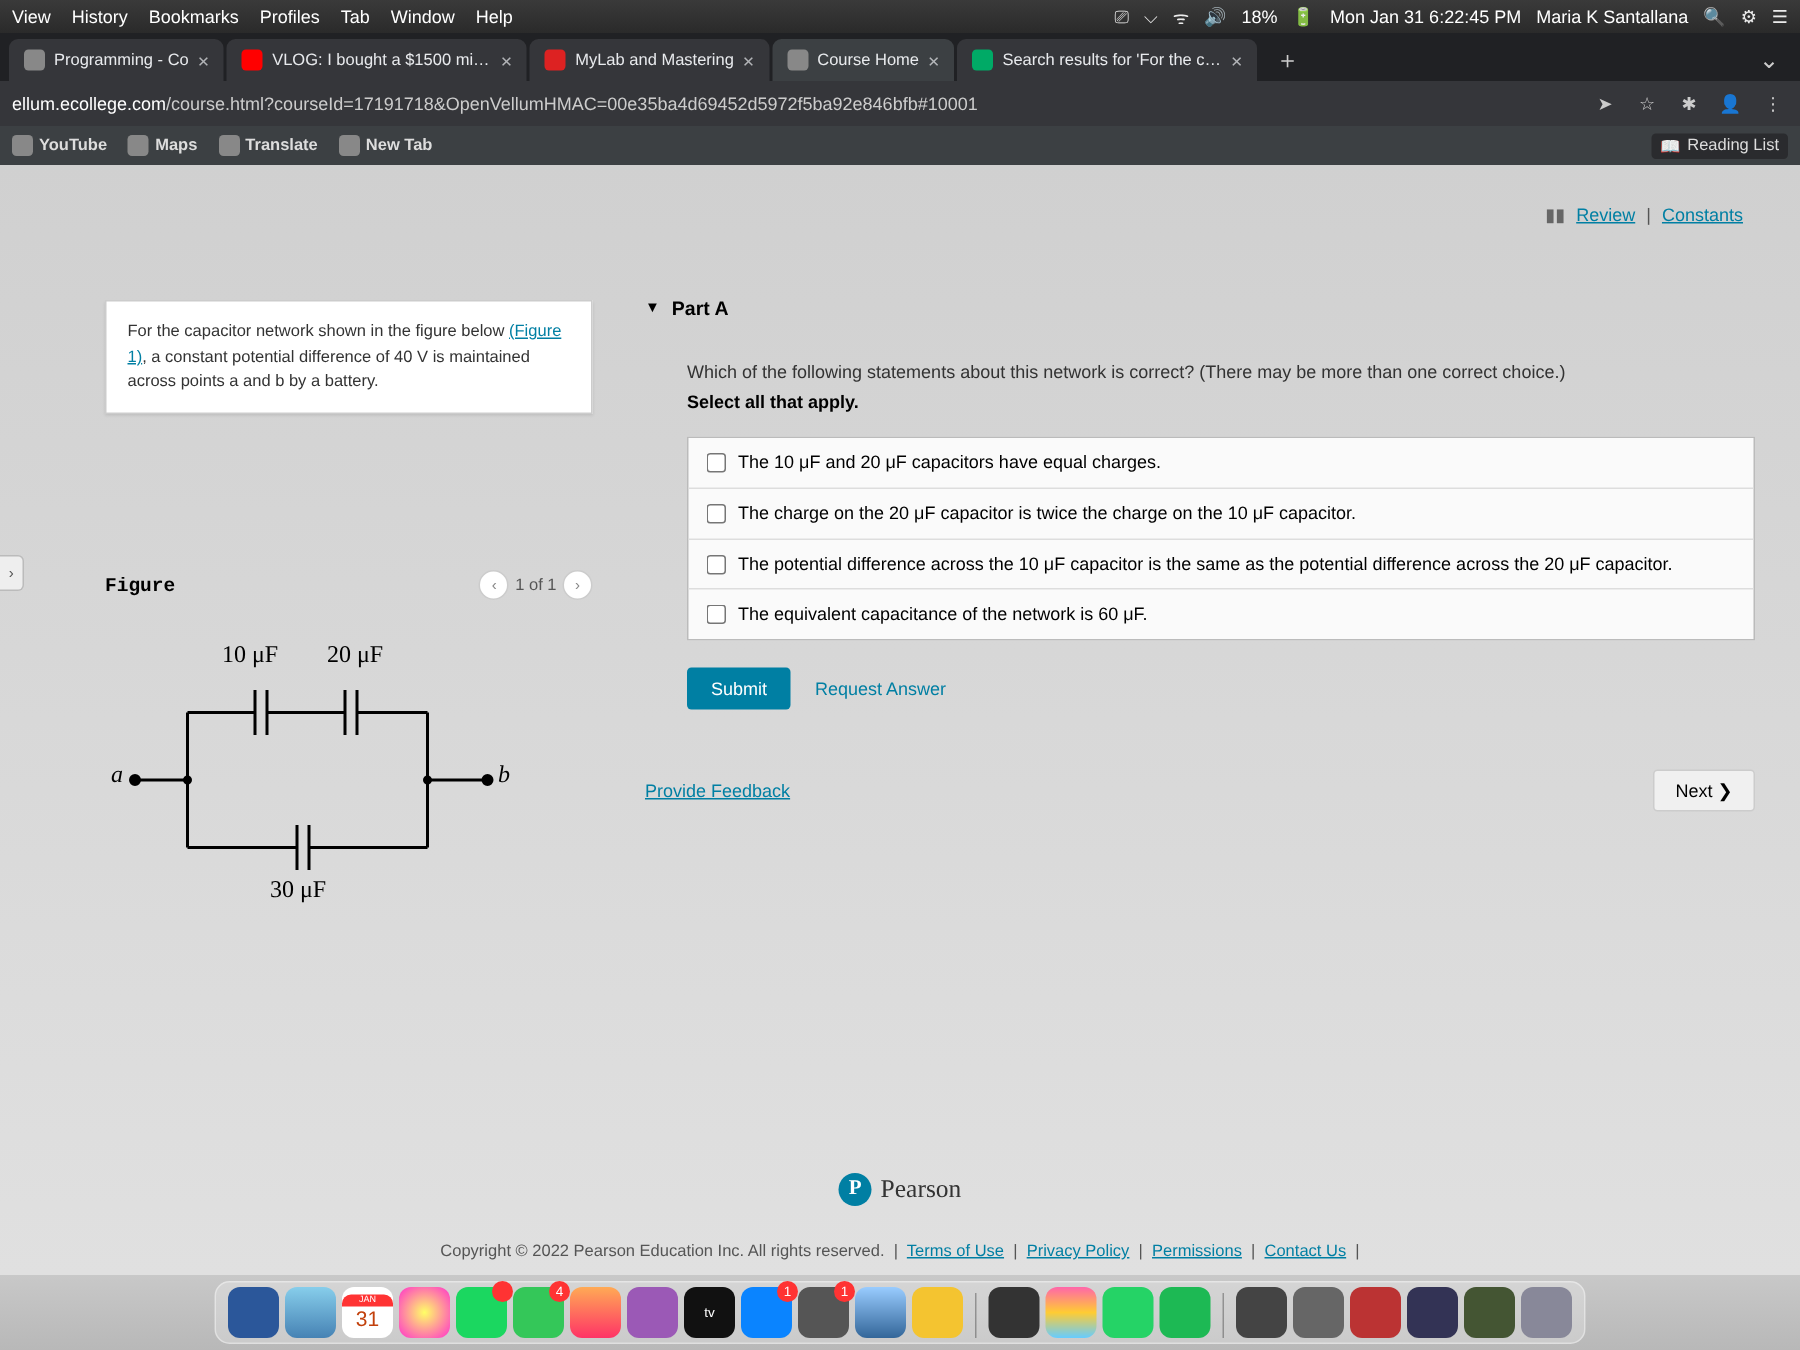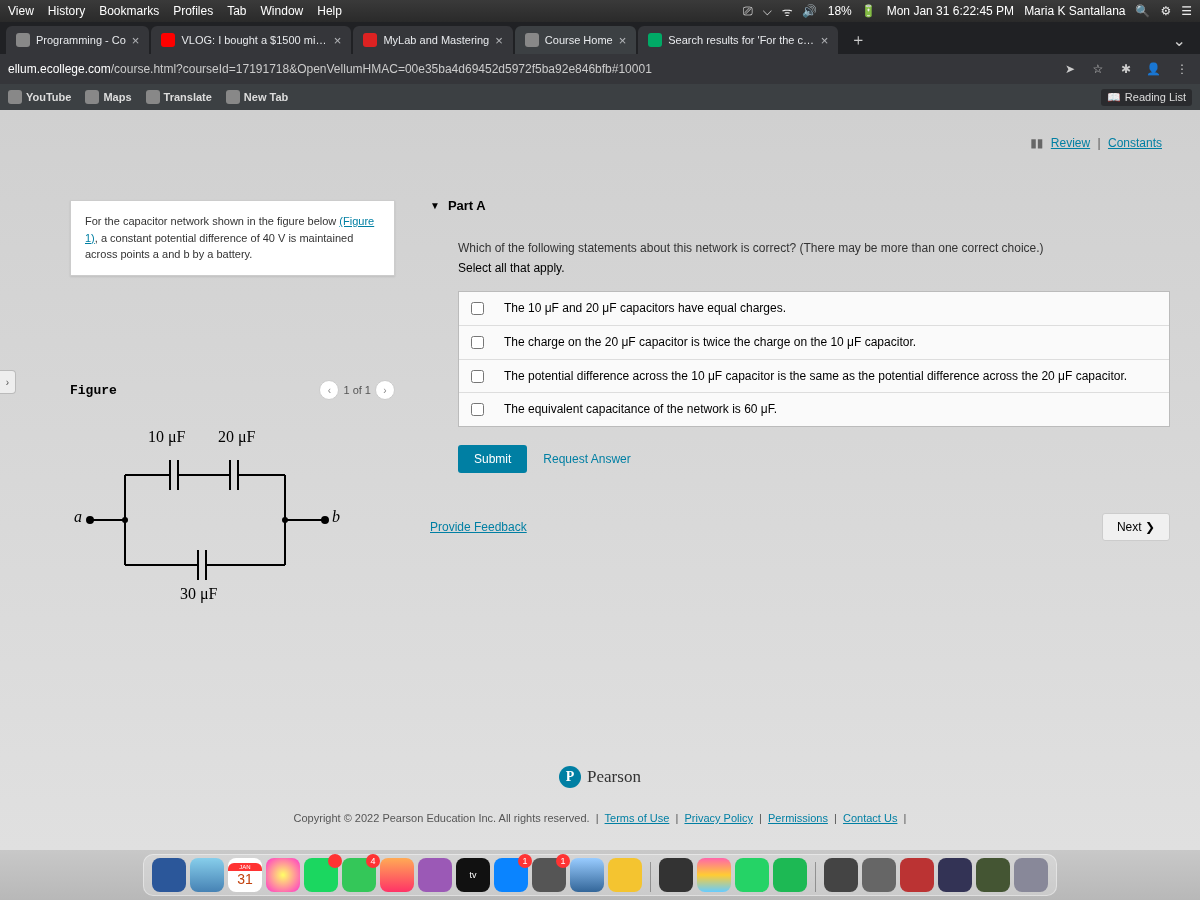--- a/index.html
+++ b/index.html
@@ -59,42 +59,42 @@
   .circuit { position:relative; width:300px; height:200px; margin-top:20px; }
   .circuit .lbl { position:absolute; font-family:"Times New Roman",serif; font-size:16px; }
   .circuit .cap-lbl { font-style:normal; }
   .circuit svg { position:absolute; left:0; top:0; }
   
   .part-section { position:absolute; left:430px; top:88px; right:30px; }
   .part-header { display:flex; align-items:center; gap:8px; font-size:13px; font-weight:600; margin-bottom:28px; }
   .part-header .tri { font-size:10px; }
   
   .question { font-size:12px; color:#333; margin-bottom:6px; margin-left:28px; }
-  .instruct { font-size:12px; font-weight:400; margin-bottom:16px; margin-left:28px; }
+  .instruct { font-size:12px; font-weight:700; margin-bottom:16px; margin-left:28px; }
   
   .choices { margin-left:28px; border:1px solid #bbb; background:#fafafa; }
-  .choice { display:flex; align-items:flex-start; gap:20px; padding:8px 12px; border-bottom:1px solid #ddd; font-size:12px;justify-content:flex-end; }
+  .choice { display:flex; align-items:flex-start; gap:8px; padding:8px 12px; border-bottom:1px solid #ddd; font-size:12px;justify-content:flex-end; }
   .choice:last-child { border-bottom:none; }
   .choice input { margin-top:2px; }
   .choice .txt { flex:1; line-height:1.4; }
   
   .actions { margin-left:28px; margin-top:18px; display:flex; align-items:center; gap:16px; }
   .submit-btn { background:#007fa3; color:#fff; border:none; padding:7px 16px; font-size:12px; border-radius:3px; cursor:pointer; }
   .req-ans { color:#007fa3; font-size:12px; cursor:pointer; }
   
   .feedback-row { margin-left:0; margin-top:40px; display:flex; align-items:center; }
   .prov-fb { color:#007fa3; text-decoration:underline; font-size:12px; cursor:pointer; }
   .next-btn { margin-left:auto; background:#f0f0f0; border:1px solid #ccc; padding:6px 14px; font-size:12px; border-radius:3px; cursor:pointer; }
   
   
   .footer { position:absolute; bottom:0; left:0; right:0; text-align:center; }
   .pearson-logo { display:flex; align-items:center; justify-content:center; gap:6px; margin-bottom:24px; }
   .pearson-logo .p { width:22px; height:22px; border-radius:50%; background:#007fa3; color:#fff; display:flex; align-items:center; justify-content:center; font-weight:bold; font-family:serif; font-size:14px; }
   .pearson-logo .word { font-family:"Times New Roman",serif; font-size:17px; color:#333; }
-  .copyright { font-size:11px; color:#555; padding-bottom:26px; }
+  .copyright { font-size:11px; color:#555; padding-bottom:10px; }
   .copyright a { color:#007fa3; text-decoration:underline; cursor:pointer; }
   
   
   .dock-area { height:50px; background:linear-gradient(#c8c8c8,#b8b8b8); display:flex; align-items:center; justify-content:center; }
   .dock { display:flex; gap:4px; align-items:flex-end; background:rgba(255,255,255,.25); padding:3px 8px; border-radius:10px; border:1px solid rgba(255,255,255,.4); }
   .dock .ditem { width:34px; height:34px; border-radius:8px; position:relative; }
   .dock .badge { position:absolute; top:-4px; right:-4px; width:14px; height:14px; background:#f33; border-radius:50%; color:#fff; font-size:9px; display:flex; align-items:center; justify-content:center; }
   .dock .cal { background:#fff; display:flex; flex-direction:column; align-items:center; justify-content:center; }
   .dock .cal .mon { background:#f33; color:#fff; font-size:6px; width:100%; text-align:center; border-radius:6px 6px 0 0; padding:1px 0; }
   .dock .cal .day { font-size:14px; color:#c2410c; }

